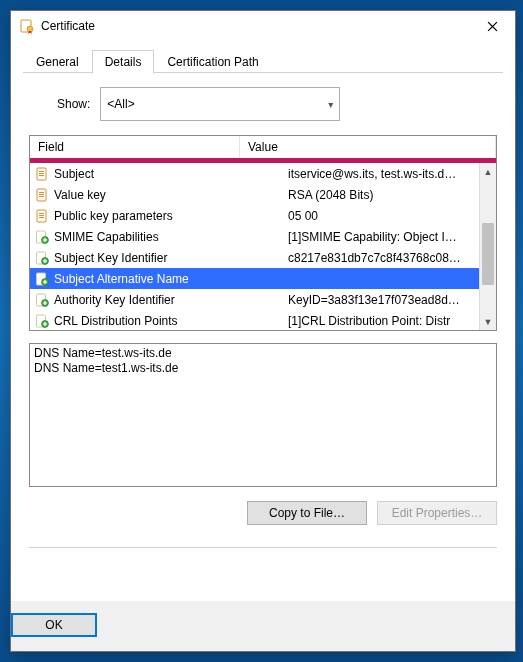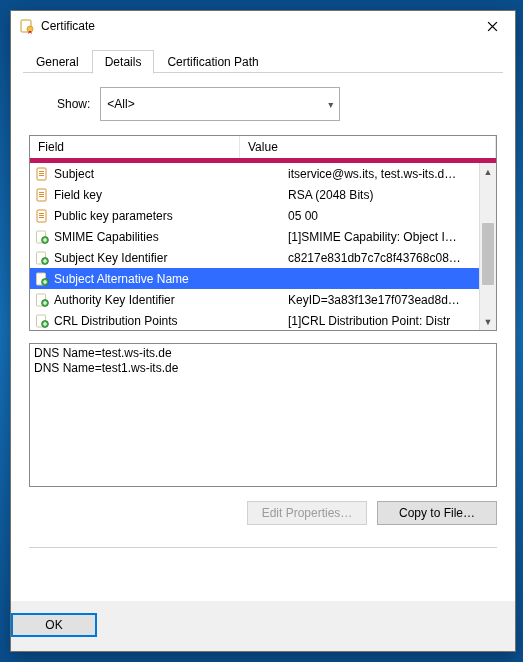--- a/index.html
+++ b/index.html
@@ -254,21 +254,21 @@
             </div>
             <div class="row">
               <span class="icon">
                 <svg width="14" height="14" viewBox="0 0 14 14">
                   <rect x="2" y="1" width="9" height="12" rx="1" fill="#fff" stroke="#d6902a" stroke-width="1"></rect>
                   <rect x="4" y="4" width="5" height="1" fill="#d6902a"></rect>
                   <rect x="4" y="6" width="5" height="1" fill="#d6902a"></rect>
                   <rect x="4" y="8" width="5" height="1" fill="#d6902a"></rect>
                 </svg>
               </span>
-              <span class="f">Field key</span>
+              <span class="f">Value key</span>
               <span class="v">RSA (2048 Bits)</span>
             </div>
             <div class="row">
               <span class="icon">
                 <svg width="14" height="14" viewBox="0 0 14 14">
                   <rect x="2" y="1" width="9" height="12" rx="1" fill="#fff" stroke="#d6902a" stroke-width="1"></rect>
                   <rect x="4" y="4" width="5" height="1" fill="#d6902a"></rect>
                   <rect x="4" y="6" width="5" height="1" fill="#d6902a"></rect>
                   <rect x="4" y="8" width="5" height="1" fill="#d6902a"></rect>
                 </svg>
@@ -336,22 +336,22 @@
           <div class="scroll-thumb"></div>
           <div class="scroll-btn" style="position:absolute;bottom:0;">▼</div>
         </div>
       </div>
     </div>
 
     <div class="detail-box">DNS Name=test.ws-its.de
 DNS Name=test1.ws-its.de</div>
 
     <div class="btn-row">
+      <div class="btn">Copy to File…</div>
       <div class="btn disabled">Edit Properties…</div>
-      <div class="btn">Copy to File…</div>
     </div>
 
     <div class="sep-line"></div>
   </div>
 
   <div class="footer">
     <div class="ok-btn">OK</div>
   </div>
 
 </div>

